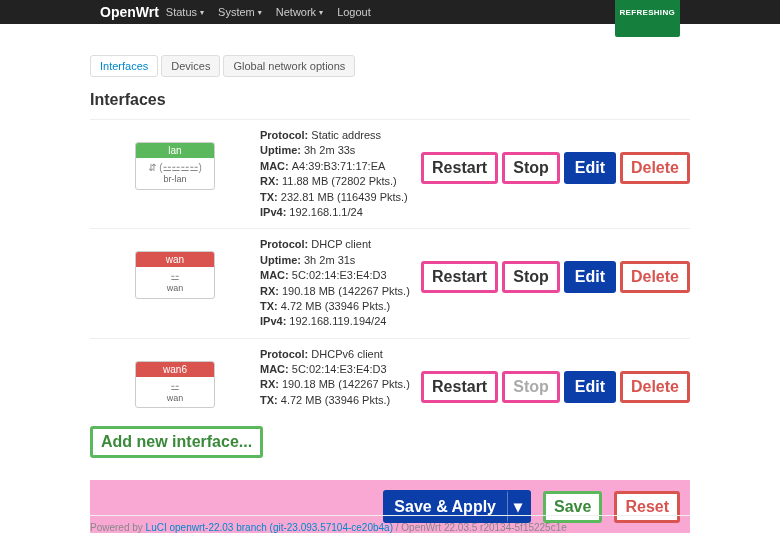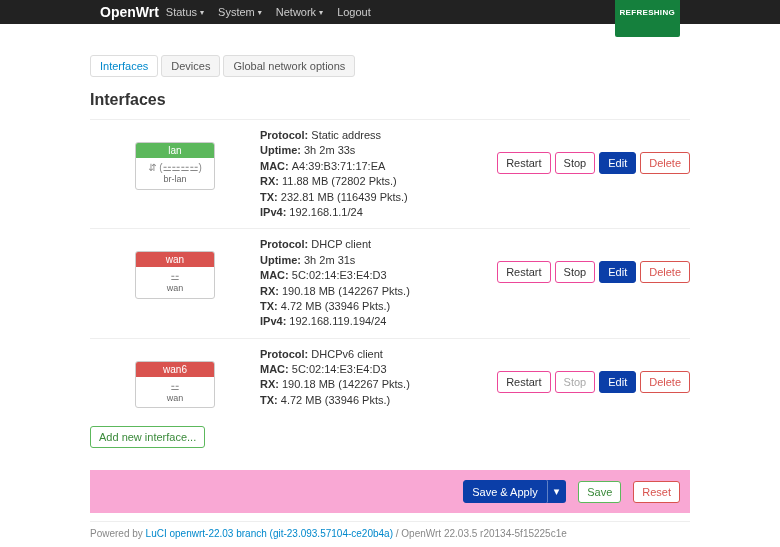--- a/index.html
+++ b/index.html
@@ -19,31 +19,31 @@
 .iface-badge-col { width: 170px; display: flex; justify-content: center; padding-top: 14px; }
 .iface-badge { width: 80px; border: 1px solid #ccc; border-radius: 3px; background: #fff; font-size: 10px; text-align: center; overflow: hidden; }
 .iface-badge .hdr { color: #fff; padding: 2px 0; font-size: 10px; }
 .iface-badge .hdr.green { background: #5cb85c; }
 .iface-badge .hdr.red { background: #d9534f; }
 .iface-badge .body { padding: 3px 2px; color: #555; line-height: 1.3; }
 .iface-badge .devname { font-size: 9px; color: #666; }
 .iface-info-col { flex: 1; font-size: 11px; line-height: 1.4; }
 .iface-info-col .line b { font-weight: bold; }
 .iface-actions-col { width: 180px; display: flex; justify-content: flex-end; align-items: center; gap: 4px; padding-top: 24px; }
-.btn { font-size: 11px; padding: 4px 8px; border: 1px solid #ec4899; background: #fff; border-radius: 3px; cursor: pointer; color: #333; }
+.btn { font-size: 16px; padding: 4px 8px; border: 3px solid #ec4899; background: #fff; border-radius: 3px; cursor: pointer; color: #333; font-weight: bold; }
 .btn:disabled, .btn.muted { color: #aaa; }
 .btn-primary { background: #0b3ea8; border-color: #0b3ea8; color: #fff; }
 .btn-danger-outline { border-color: #d9534f; color: #d9534f; background: #fff; }
 .btn-success-outline { border-color: #5cb85c; color: #3a8a3a; background: #fff; }
 .add-row { padding: 10px 0 18px 0; }
 .footer-bar { background: #f9a8d4; padding: 10px; display: flex; justify-content: flex-end; gap: 12px; align-items: center; margin-top: 4px; }
 .split-group { display: flex; }
 .split-group .btn-primary.main { border-top-right-radius: 0; border-bottom-right-radius: 0; }
 .split-group .btn-primary.caret-btn { border-top-left-radius: 0; border-bottom-left-radius: 0; padding: 4px 6px; border-left: 1px solid rgba(255,255,255,0.35); }
-.page-footer { position: fixed; bottom: 0; left: 0; right: 0; }
+.page-footer { position: fixed; bottom: 6px; left: 0; right: 0; }
 .page-footer-inner { width: 600px; margin: 0 auto; padding: 6px 0 8px 0; font-size: 10px; color: #888; border-top: 1px solid #eee; }
 .page-footer-inner a { color: #08c; text-decoration: none; }
 .icon-sym { font-size: 10px; color: #888; }
 </style>
 </head>
 <body>
 
 <div class="navbar">
   <div class="navbar-inner">
     <span class="brand">OpenWrt</span>

